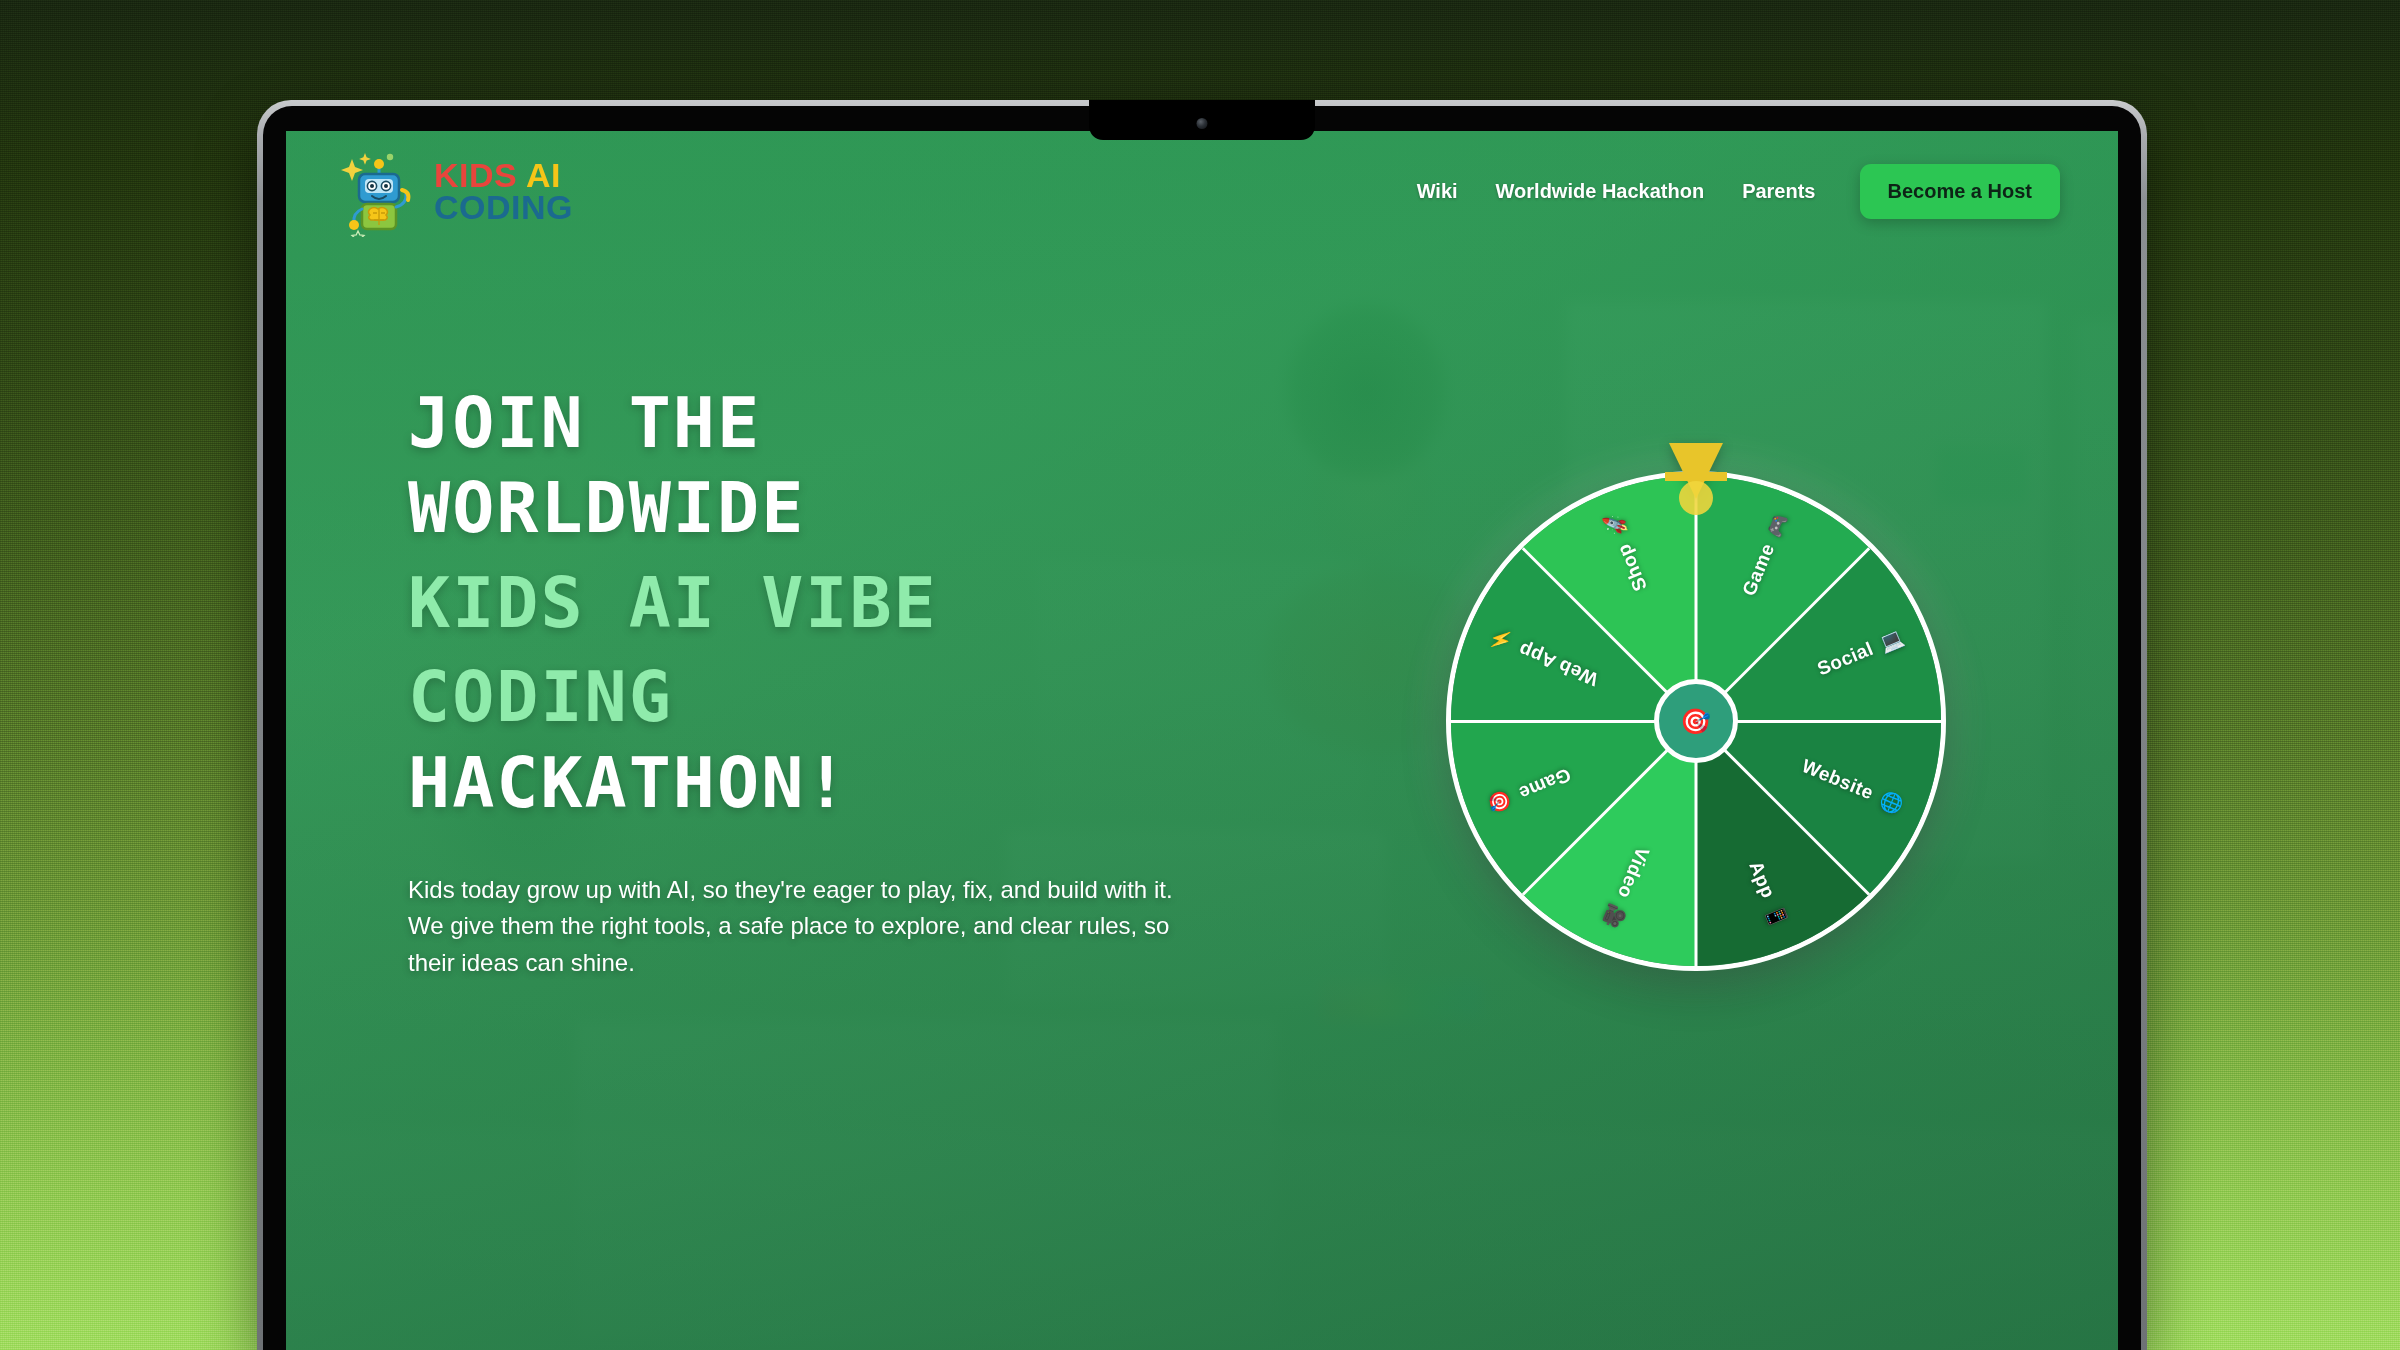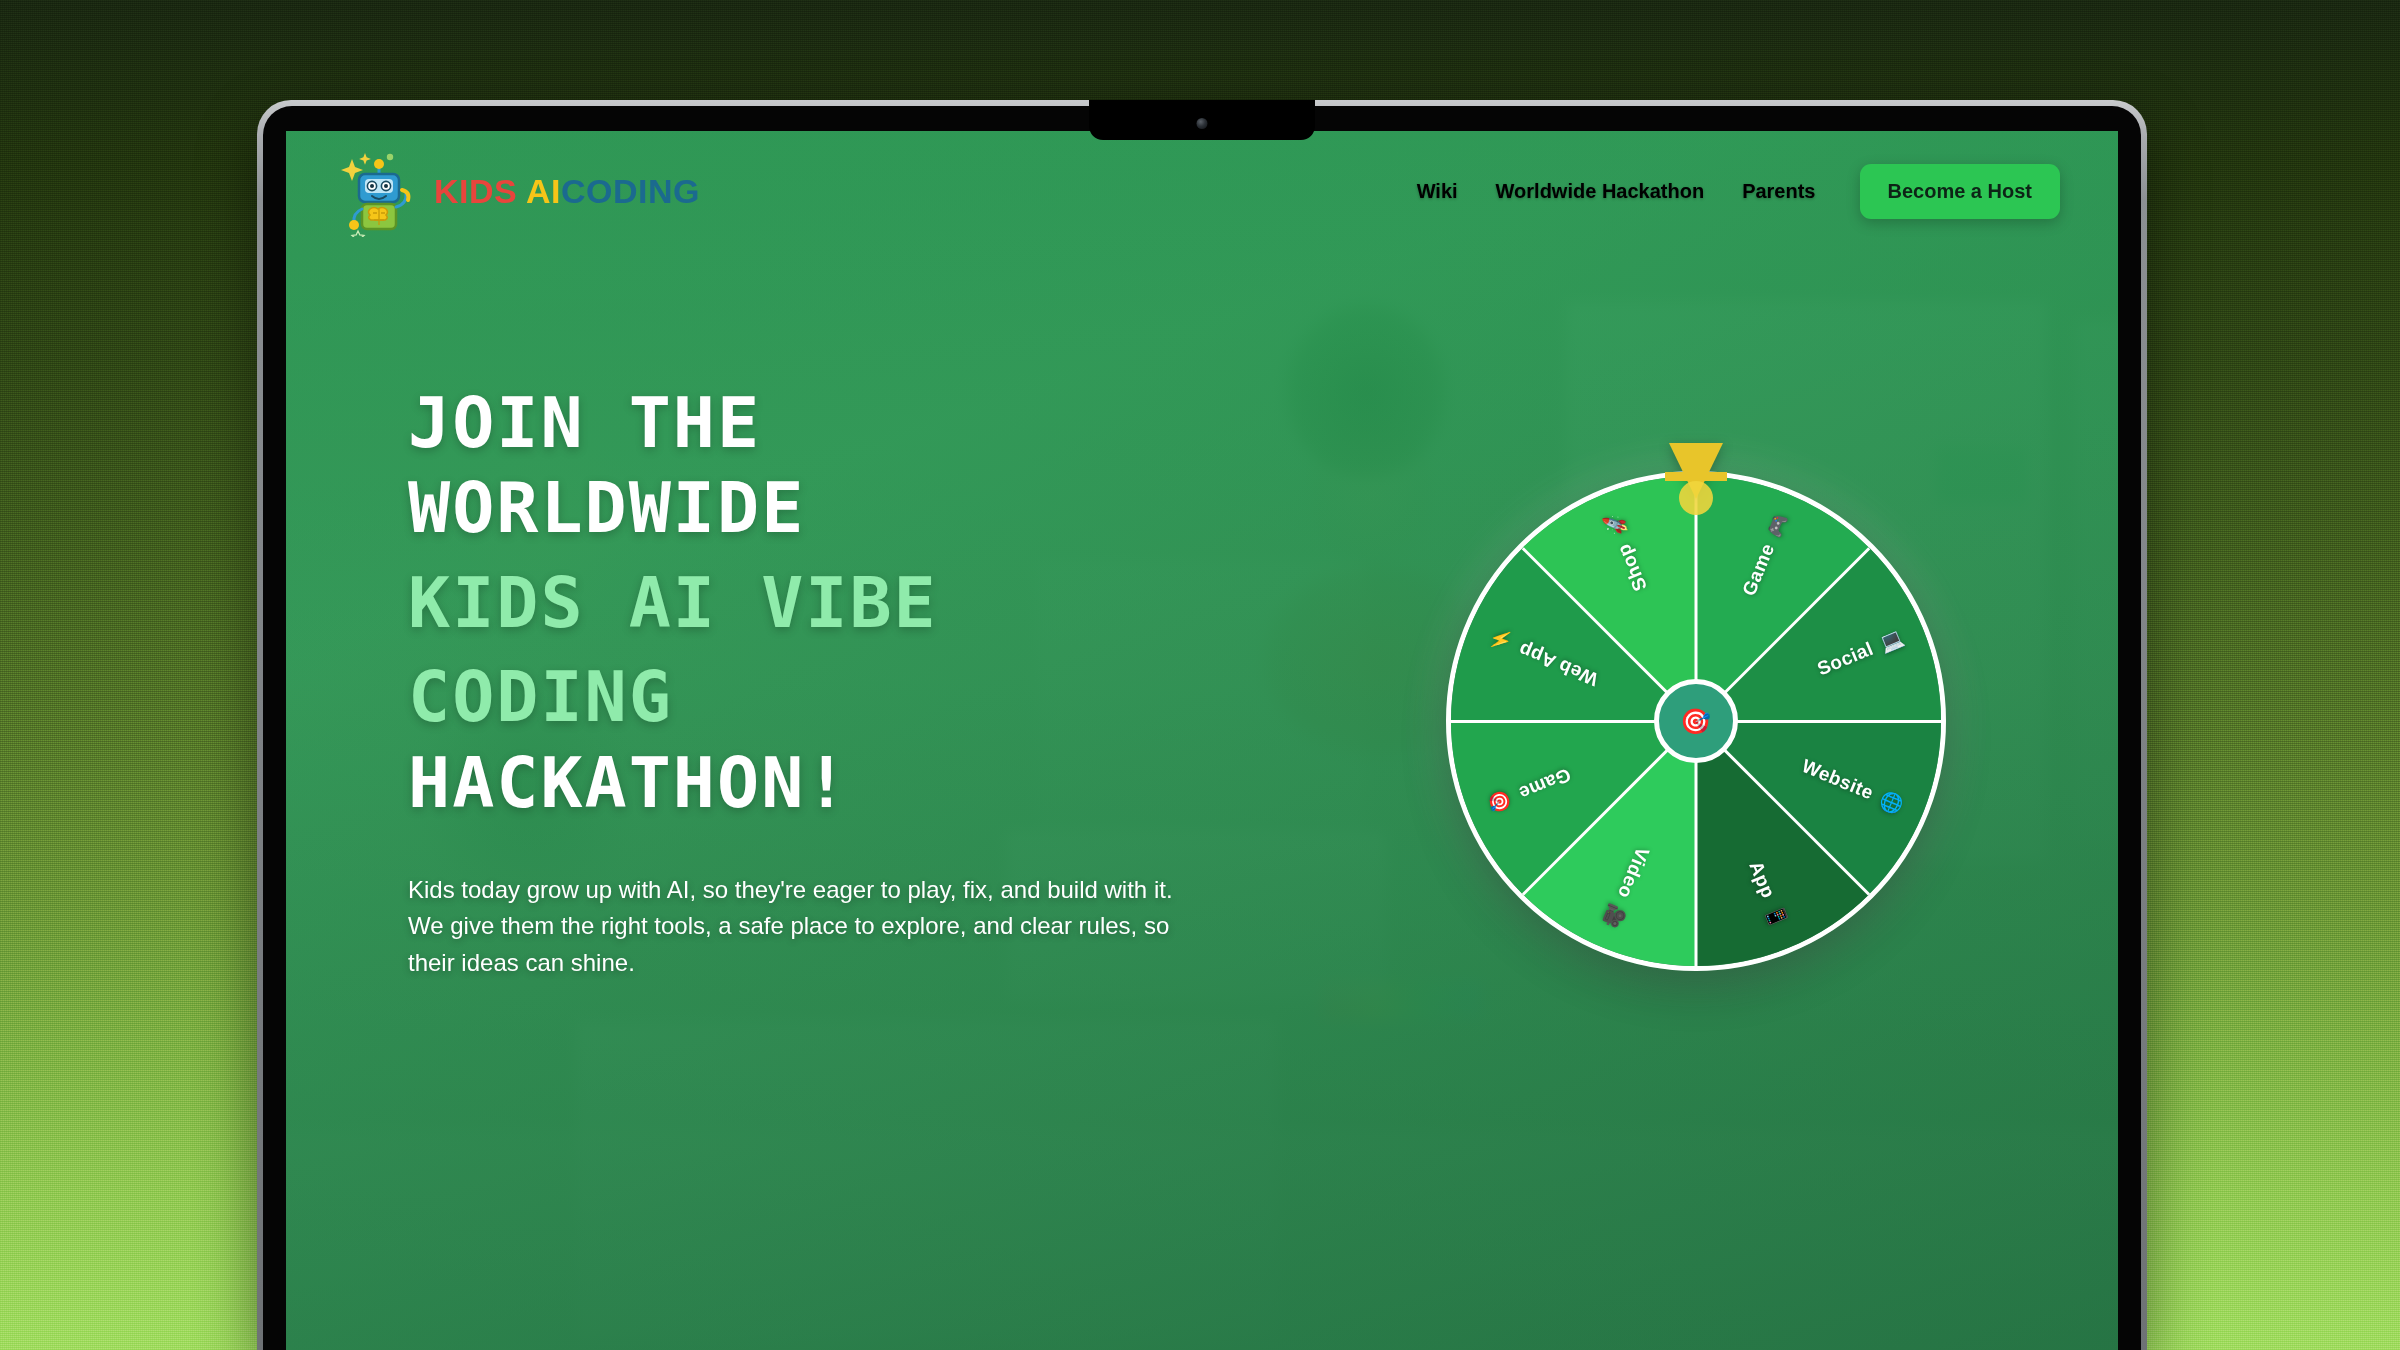--- a/index.html
+++ b/index.html
@@ -98,29 +98,29 @@
   }
 
   
   #header{
     position:absolute; left:0; right:0; top:0; height:120px;
     display:flex; align-items:center; justify-content:space-between;
     padding:0 58px 0 52px; z-index:6;
   }
   #logo{ display:flex; align-items:center; gap:14px; }
   #robot{ position:relative; width:82px; height:92px; }
-  #logo-words{ display:flex; flex-direction:row; line-height:.95; }
+  #logo-words{ display:flex; flex-direction:column; line-height:.95; }
   #logo-l1{ font-size:34px; font-weight:800; letter-spacing:.5px; }
   #logo-l1 .k{ color:#e8453c; }
   #logo-l1 .ai{ color:#f6c518; }
   #logo-l2{ font-size:34px; font-weight:800; color:#1b6a8f; letter-spacing:.5px; }
 
   #nav{ display:flex; align-items:center; gap:22px; }
   .nav-link{
-    color:#000000; font-size:20px; font-weight:700; padding:6px 8px;
+    color:#ffffff; font-size:20px; font-weight:700; padding:6px 8px;
     text-shadow:0 1px 3px rgba(0,0,0,.30); white-space:nowrap; cursor:pointer;
   }
   #host-btn{
     background:#2cc653; color:#0d2416; font-size:20px; font-weight:700;
     padding:16px 28px; border-radius:11px; margin-left:14px;
     box-shadow:0 4px 14px rgba(0,0,0,.22); cursor:pointer; white-space:nowrap;
   }
 
   
   #hero-left{

